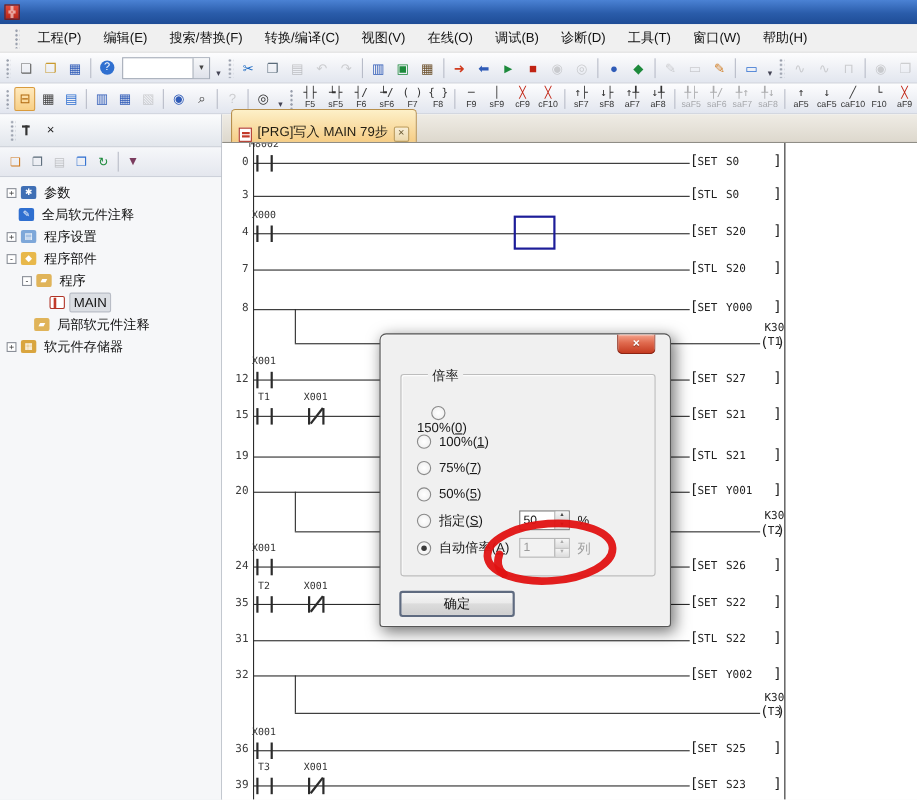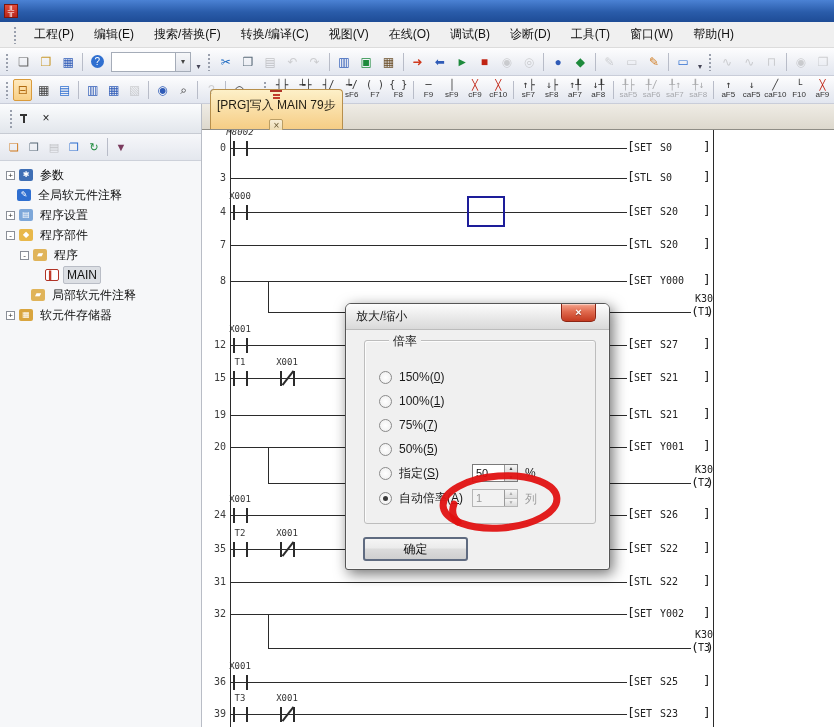--- a/index.html
+++ b/index.html
@@ -54,21 +54,21 @@
   .trow { height:20px; display:flex; align-items:center; font-size:12px; color:#111; white-space:nowrap; }
   .trow .exp { width:9px; height:9px; border:1px solid #8a8f98; background:#fff; font-size:8px; line-height:7px; text-align:center; color:#333; margin-right:4px; flex:none; }
   .trow .noexp { width:11px; flex:none; }
   .trow .ticon { width:14px; height:12px; border-radius:2px; margin-right:4px; flex:none; font-size:8px; line-height:12px; text-align:center; color:#fff; }
   .trow .tlabel { padding:1px 3px; }
   .trow.sel .tlabel { background:#dcdfe4; border:1px solid #b9bdc6; border-radius:2px; }
 
   
   .editor { flex:1; display:flex; flex-direction:column; background:#fff; min-width:0; }
   .tabbar { height:26px; background:linear-gradient(#efece5,#ddd8cd); border-bottom:1px solid #8f8d86; display:flex; align-items:flex-end; padding-left:8px; }
-  .tab { height:40px; background:linear-gradient(#fdf0c8,#f6cd85); border:1px solid #b78f4c; border-bottom:none; border-radius:4px 4px 0 0; display:flex; align-items:center; padding:0 6px; gap:5px;flex-direction:column; }
+  .tab { height:30px; background:linear-gradient(#fdf0c8,#f6cd85); border:1px solid #b78f4c; border-bottom:none; border-radius:4px 4px 0 0; display:flex; align-items:flex-end; padding:0 6px; gap:5px; }
   .tabicon { width:12px; height:13px; background:#fff; border:1px solid #b03326; position:relative; }
   .tabicon::after { content:""; position:absolute; left:2px; top:3px; width:7px; height:2px; background:#c23a2a; box-shadow:0 3px 0 #c23a2a; }
   .tablabel { font-size:12px; color:#201c12; white-space:nowrap; }
   .tabclose { width:14px; height:14px; background:linear-gradient(#f8eed6,#ecd9ae); border:1px solid #bb9e64; border-radius:2px; font-size:10px; line-height:12px; text-align:center; color:#6b5a33; }
   .canvas { position:relative; flex:1; background:#fff; overflow:hidden; }
 
   
   .hline { position:absolute; height:1px; background:#2b2b2b; }
   .vline { position:absolute; width:1px; background:#2b2b2b; }
   .step { position:absolute; width:24px; text-align:right; font-size:10px; color:#3c3c3c; font-family:"DejaVu Sans Mono",monospace; }
@@ -427,21 +427,21 @@
         <div class="tabclose">×</div>
       </div>
     </div>
     <div class="canvas" id="ladder">
         <div class="vline" style="left: 28px; top: 0px; height: 597px;"></div>
         <div class="vline" style="left: 511px; top: 0px; height: 597px;"></div>
         <div class="step" style="left: 0px; top: 12px;">0</div>
         <div class="hline" style="left: 28px; top: 18px; width: 397px;"></div>
         <div class="cbar" style="left: 31px; top: 11px;"></div>
         <div class="cbar" style="left: 44px; top: 11px;"></div>
-        <div class="dlab" style="left: 14px; top: -3px; font-style: italic;">M8002</div>
+        <div class="dlab" style="left: 14px; top: -3px;">M8002</div>
         <div class="bracket" style="left: 425px; top: 9px;">[</div>
         <div class="itxt" style="left: 432px; top: 12px;">SET</div>
         <div class="itxt" style="left: 458px; top: 12px;">S0</div>
         <div class="bracket" style="left: 501px; top: 9px;">]</div>
         <div class="step" style="left: 0px; top: 42px;">3</div>
         <div class="hline" style="left: 28px; top: 48px; width: 397px;"></div>
         <div class="bracket" style="left: 425px; top: 39px;">[</div>
         <div class="itxt" style="left: 432px; top: 42px;">STL</div>
         <div class="itxt" style="left: 458px; top: 42px;">S0</div>
         <div class="bracket" style="left: 501px; top: 39px;">]</div>
@@ -574,26 +574,25 @@
         <div class="bracket" style="left: 425px; top: 575px;">[</div>
         <div class="itxt" style="left: 432px; top: 578px;">SET</div>
         <div class="itxt" style="left: 458px; top: 578px;">S23</div>
         <div class="bracket" style="left: 501px; top: 575px;">]</div>
       </div>
   </div>
 
 </div>
 
 <div class="dialog">
-  <div class="dlgtitle">放大/缩小</div>
   <div class="dlgclose">×</div>
   <div class="groupbox">
     <div class="grouplabel">倍率</div>
     <div id="radios">
-        <div class="radiorow" style="top: 28px;">
+        <div class="radiorow" style="top: 28px; flex-direction: column;">
           <div class="radio"></div>
           <span class="rlabel">150%(<u>0</u>)</span>
         </div>
         <div class="radiorow" style="top: 52px;">
           <div class="radio"></div>
           <span class="rlabel">100%(<u>1</u>)</span>
         </div>
         <div class="radiorow" style="top: 76px;">
           <div class="radio"></div>
           <span class="rlabel">75%(<u>7</u>)</span>

